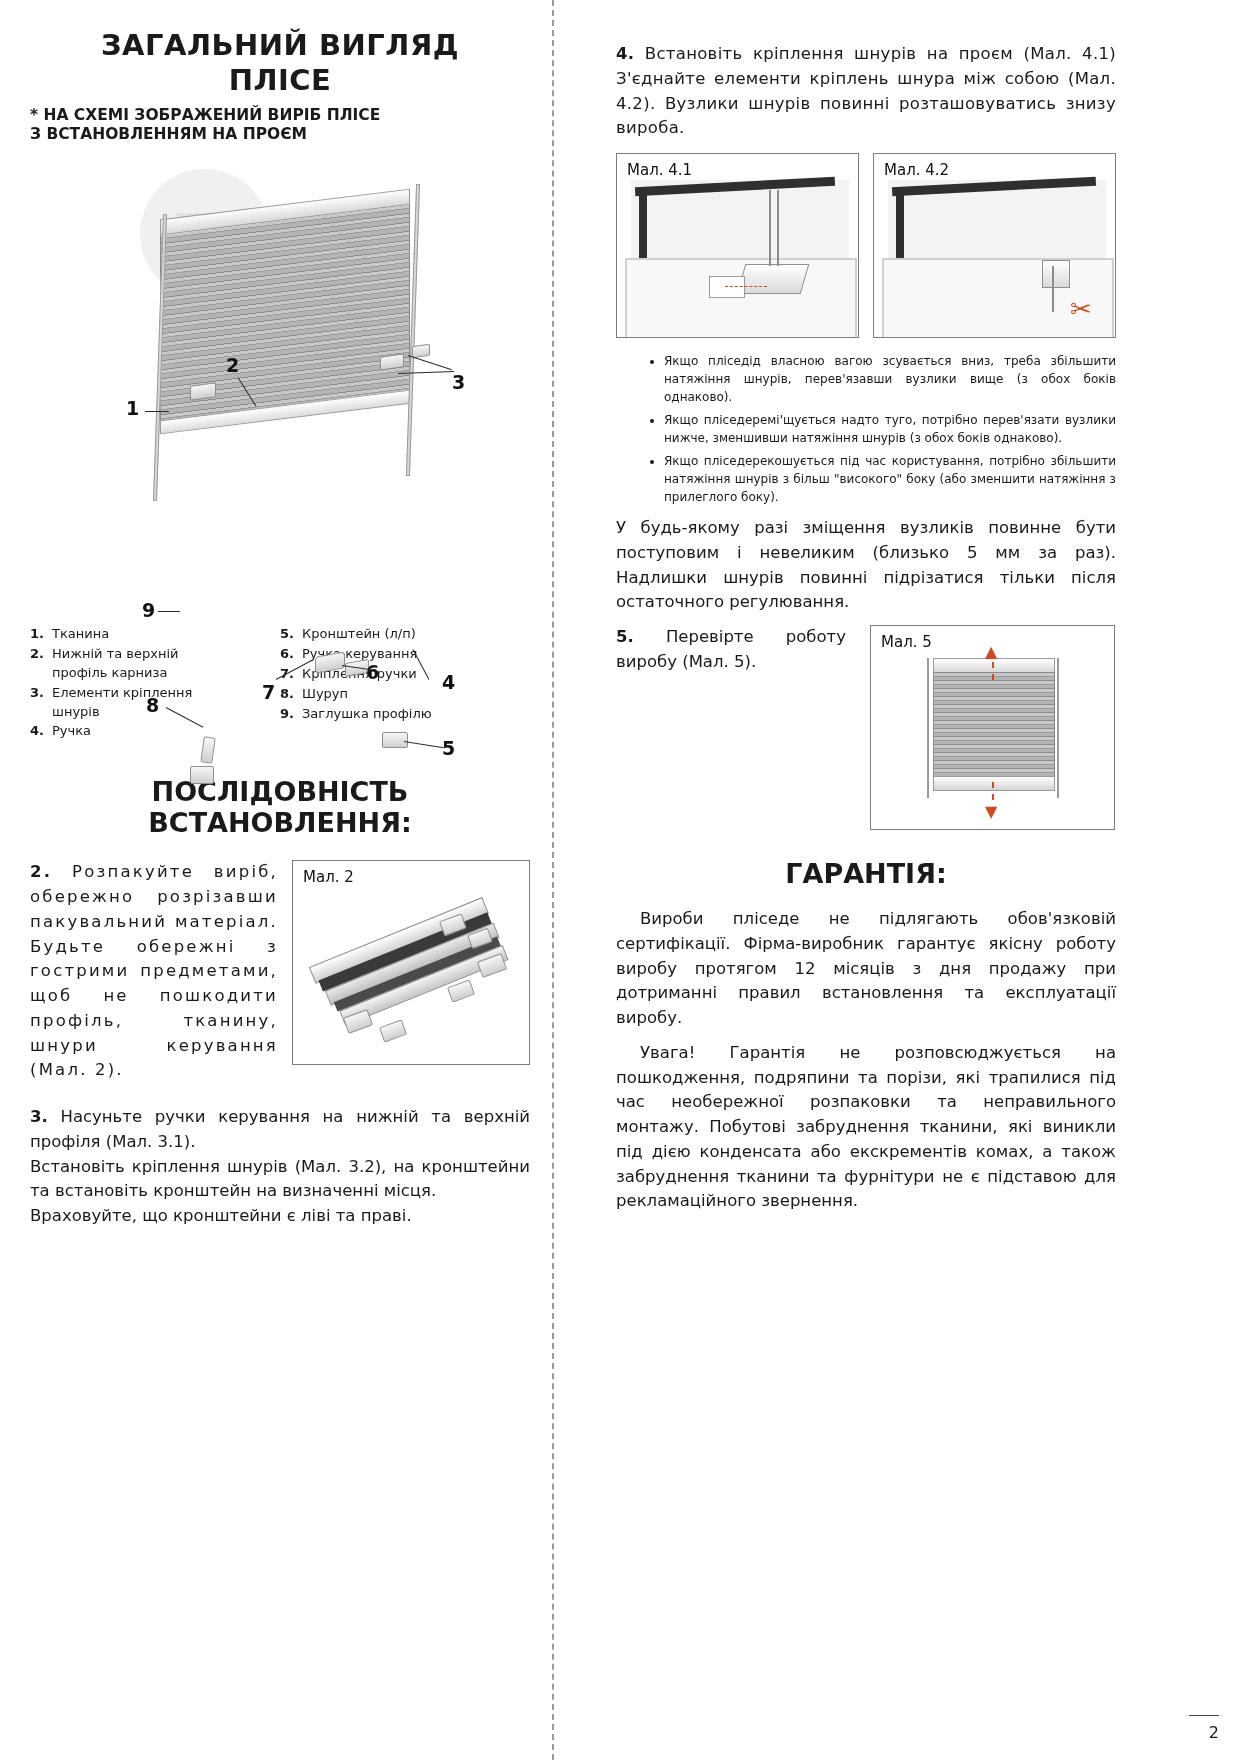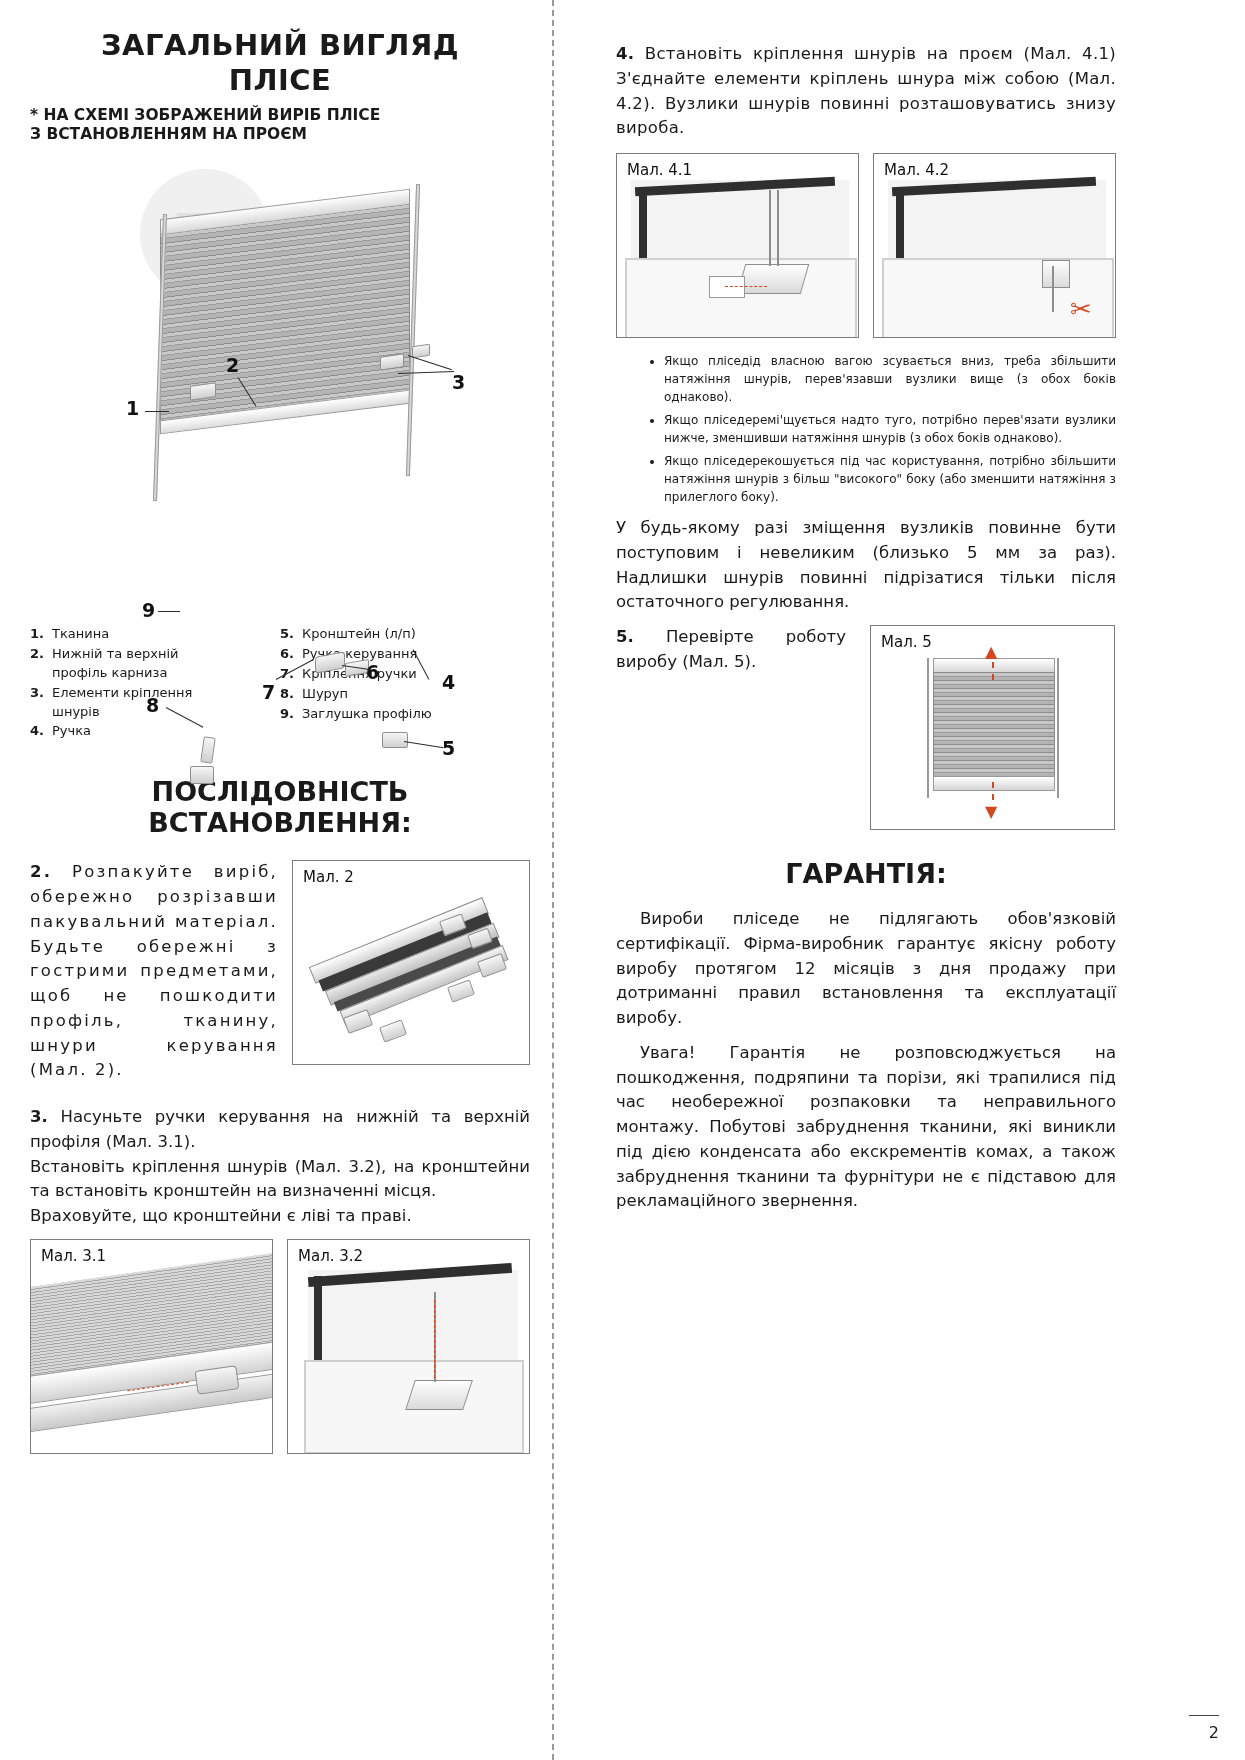--- a/index.html
+++ b/index.html
@@ -339,40 +339,20 @@
       </div>
     </div>
 
     <p class="para" style="margin-top:12px;">
       <b>3.</b>
       <span>Насуньте ручки керування на нижній та верхній профіля (Мал. 3.1).</span><br>
       <span>Встановіть кріплення шнурів (Мал. 3.2), на кронштейни та встановіть кронштейн на визначенні місця.</span><br>
       <span>Враховуйте, що кронштейни є ліві та праві.</span>
     </p>
 
-    <div class="flexrow" style="margin-top:8px;">
-      <div class="fig" style="width:243px;height:215px;">
-        <div class="cap">Мал. 3.1</div>
-        <div style="position:absolute;left:-10px;top:30px;width:270px;height:100px;background:repeating-linear-gradient(to bottom,#d8d8d8 0,#d8d8d8 2px,#a9a9a9 2px,#a9a9a9 3px);transform:rotate(-8deg);"></div>
-        <div style="position:absolute;left:-10px;top:118px;width:272px;height:26px;background:linear-gradient(#ffffff,#d2d2d2);border-top:1px solid #9a9a9a;border-bottom:1px solid #9a9a9a;transform:rotate(-8deg);"></div>
-        <div style="position:absolute;left:-10px;top:150px;width:272px;height:22px;background:linear-gradient(#f2f2f2,#c9c9c9);border:1px solid #9a9a9a;transform:rotate(-8deg);"></div>
-        <div class="clip" style="left:165px;top:128px;width:40px;height:22px;border-radius:4px;transform:rotate(-8deg);"></div>
-        <div class="arrow-red" style="left:96px;top:146px;width:62px;transform:rotate(-8deg);"></div>
-      </div>
-      <div class="fig" style="width:243px;height:215px;">
-        <div class="cap">Мал. 3.2</div>
-        <div class="win-glass" style="left:20px;top:30px;width:210px;height:120px;"></div>
-        <div class="win-dark" style="left:20px;top:30px;width:204px;height:10px;transform:rotate(-4deg);"></div>
-        <div class="win-dark" style="left:26px;top:36px;width:8px;height:104px;"></div>
-        <div class="win-frame" style="left:16px;top:120px;width:216px;height:90px;background:#f7f7f7;"></div>
-        <div class="bracket" style="left:122px;top:140px;width:56px;height:28px;transform:skewX(-18deg);"></div>
-        <div class="cordline" style="left:146px;top:52px;height:90px;"></div>
-        <div class="arrow-red" style="left:146px;top:60px;width:0;height:78px;border-top:none;border-left:1.5px dashed #d4481f;"></div>
-      </div>
-    </div>
 
   </div>
 
   <div class="col-right">
 
     <p class="para" style="letter-spacing:.3px;">
       <b>4.</b>
       <span>Встановіть кріплення шнурів на проєм (Мал. 4.1) З'єднайте елементи кріплень шнура між собою (Мал. 4.2). Вузлики шнурів повинні розташовуватись знизу виробa.</span>
     </p>
 

